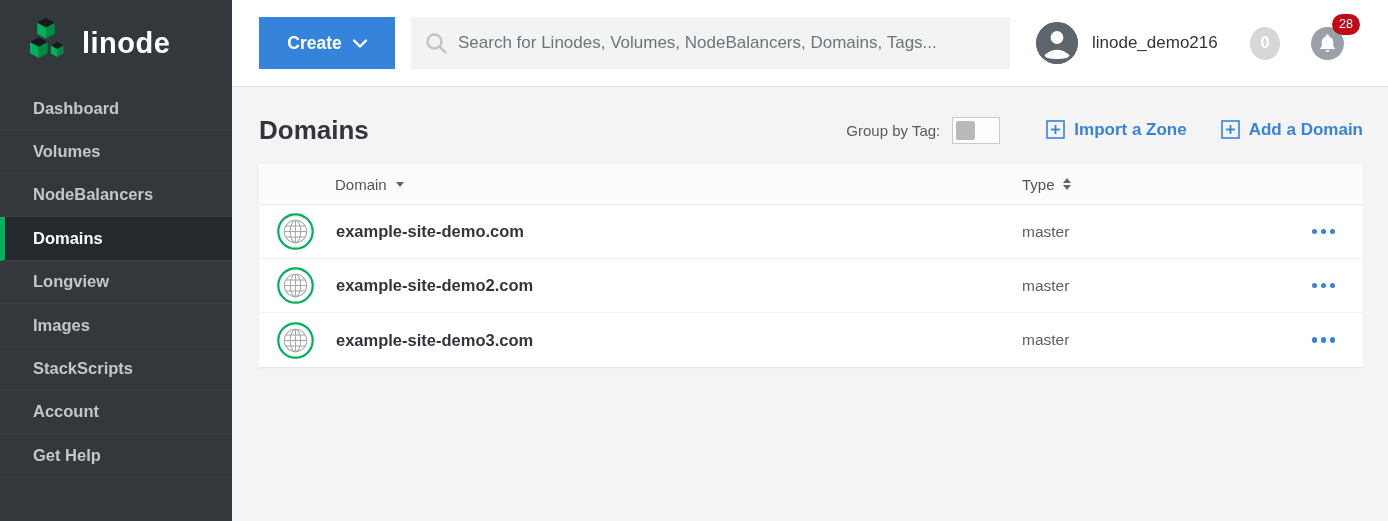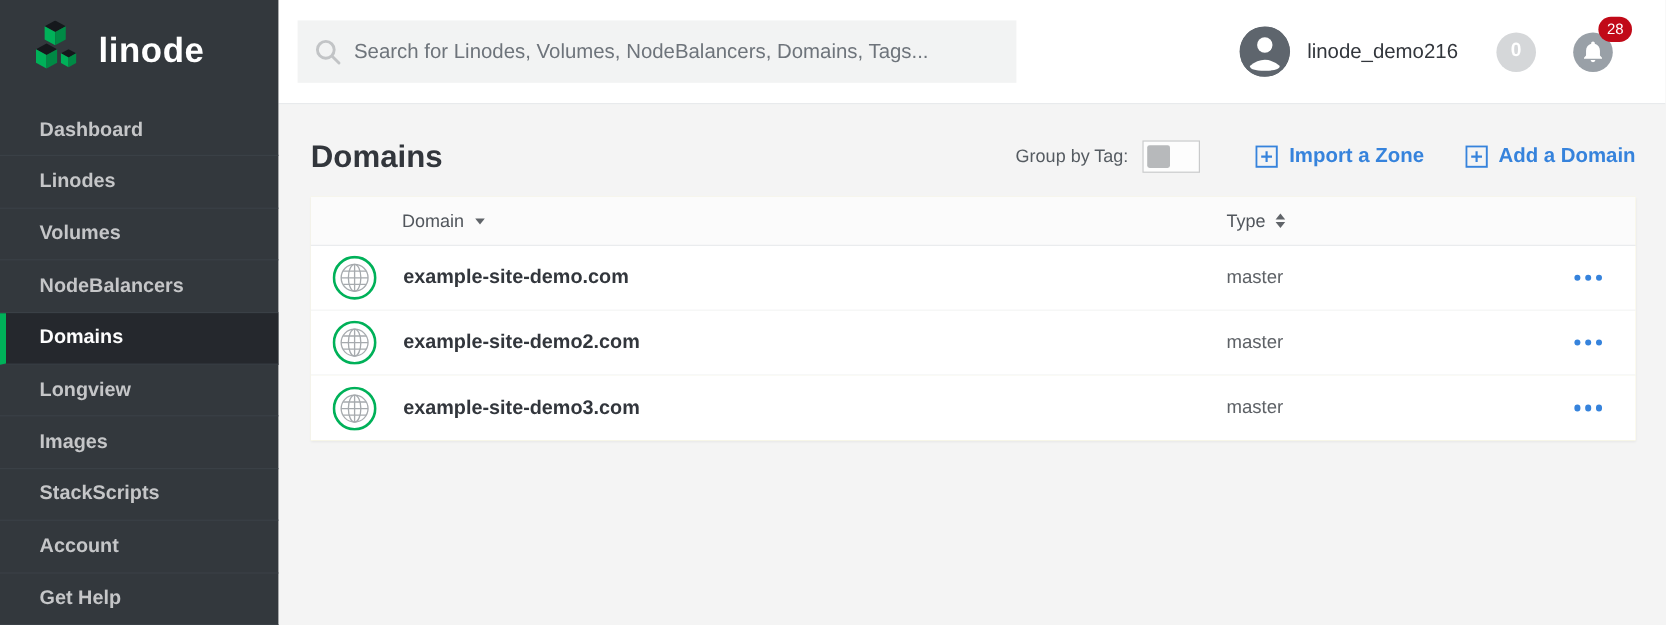--- a/index.html
+++ b/index.html
@@ -87,21 +87,21 @@
   }
   .page-title { font-size:26px; font-weight:700; color:#32363c; }
   .spacer { flex:1; }
   .group-label { font-size:15px; color:#555b61; margin-right:12px; }
   .toggle {
     width:48px; height:27px; background:#fdfdfd; border:1px solid #c9cacb;
     display:flex; align-items:center; padding:3px; cursor:pointer;
   }
   .toggle-knob { width:19px; height:19px; background:#b7b9bb; border-radius:2px; }
   .header-link {
-    display:flex; align-items:flex-end; gap:9px; cursor:pointer; text-decoration:none;
+    display:flex; align-items:flex-start; gap:9px; cursor:pointer; text-decoration:none;
   }
   .header-link .link-label { font-size:17px; font-weight:700; color:#3683dc; }
   .link-import { margin-left:46px; }
   .link-add { margin-left:34px; }
 
   
   .table {
     margin:11px 25px 0 27px; width:1104px; background:#fef9c3;
     box-shadow:0 1px 2px rgba(0,0,0,0.06);
   }
@@ -162,33 +162,40 @@
           <polygon points="0,6 11,0 22,6 11,12" fill="#15181c"></polygon>
           <polygon points="0,6 11,12 11,26 0,20" fill="#00b159"></polygon>
           <polygon points="11,12 22,6 22,20 11,26" fill="#008a45"></polygon>
         </g>
       </svg>
     </span>
     <span class="logo-text">linode</span>
   </div>
   <div class="nav">
     <div class="nav-item">Dashboard</div>
-    <div class="nav-item">Linodes</div>
     <div class="nav-item">Volumes</div>
     <div class="nav-item">NodeBalancers</div>
     <div class="nav-item active">Domains</div>
     <div class="nav-item">Longview</div>
     <div class="nav-item">Images</div>
     <div class="nav-item">StackScripts</div>
     <div class="nav-item">Account</div>
     <div class="nav-item">Get Help</div>
   </div>
 </div>
 
 <div class="topbar">
+  <button class="create-button">
+    <span>Create</span>
+    <span style="display:flex;">
+      <svg width="14" height="9" viewBox="0 0 14 9">
+          <polyline points="1,1.5 7,7.5 13,1.5" fill="none" stroke="#ffffff" stroke-width="2.4" stroke-linecap="round" stroke-linejoin="round"></polyline>
+        </svg>
+    </span>
+  </button>
 
   <div class="search-bar">
     <span style="display:flex;">
       <svg width="23" height="23" viewBox="0 0 23 23">
           <circle cx="9.5" cy="9.5" r="7" fill="none" stroke="#c2c4c6" stroke-width="2.4"></circle>
           <line x1="14.8" y1="14.8" x2="20.5" y2="20.5" stroke="#c2c4c6" stroke-width="2.4" stroke-linecap="round"></line>
         </svg>
     </span>
     <input class="search-input" type="text" placeholder="Search for Linodes, Volumes, NodeBalancers, Domains, Tags..." style="">
   </div>

